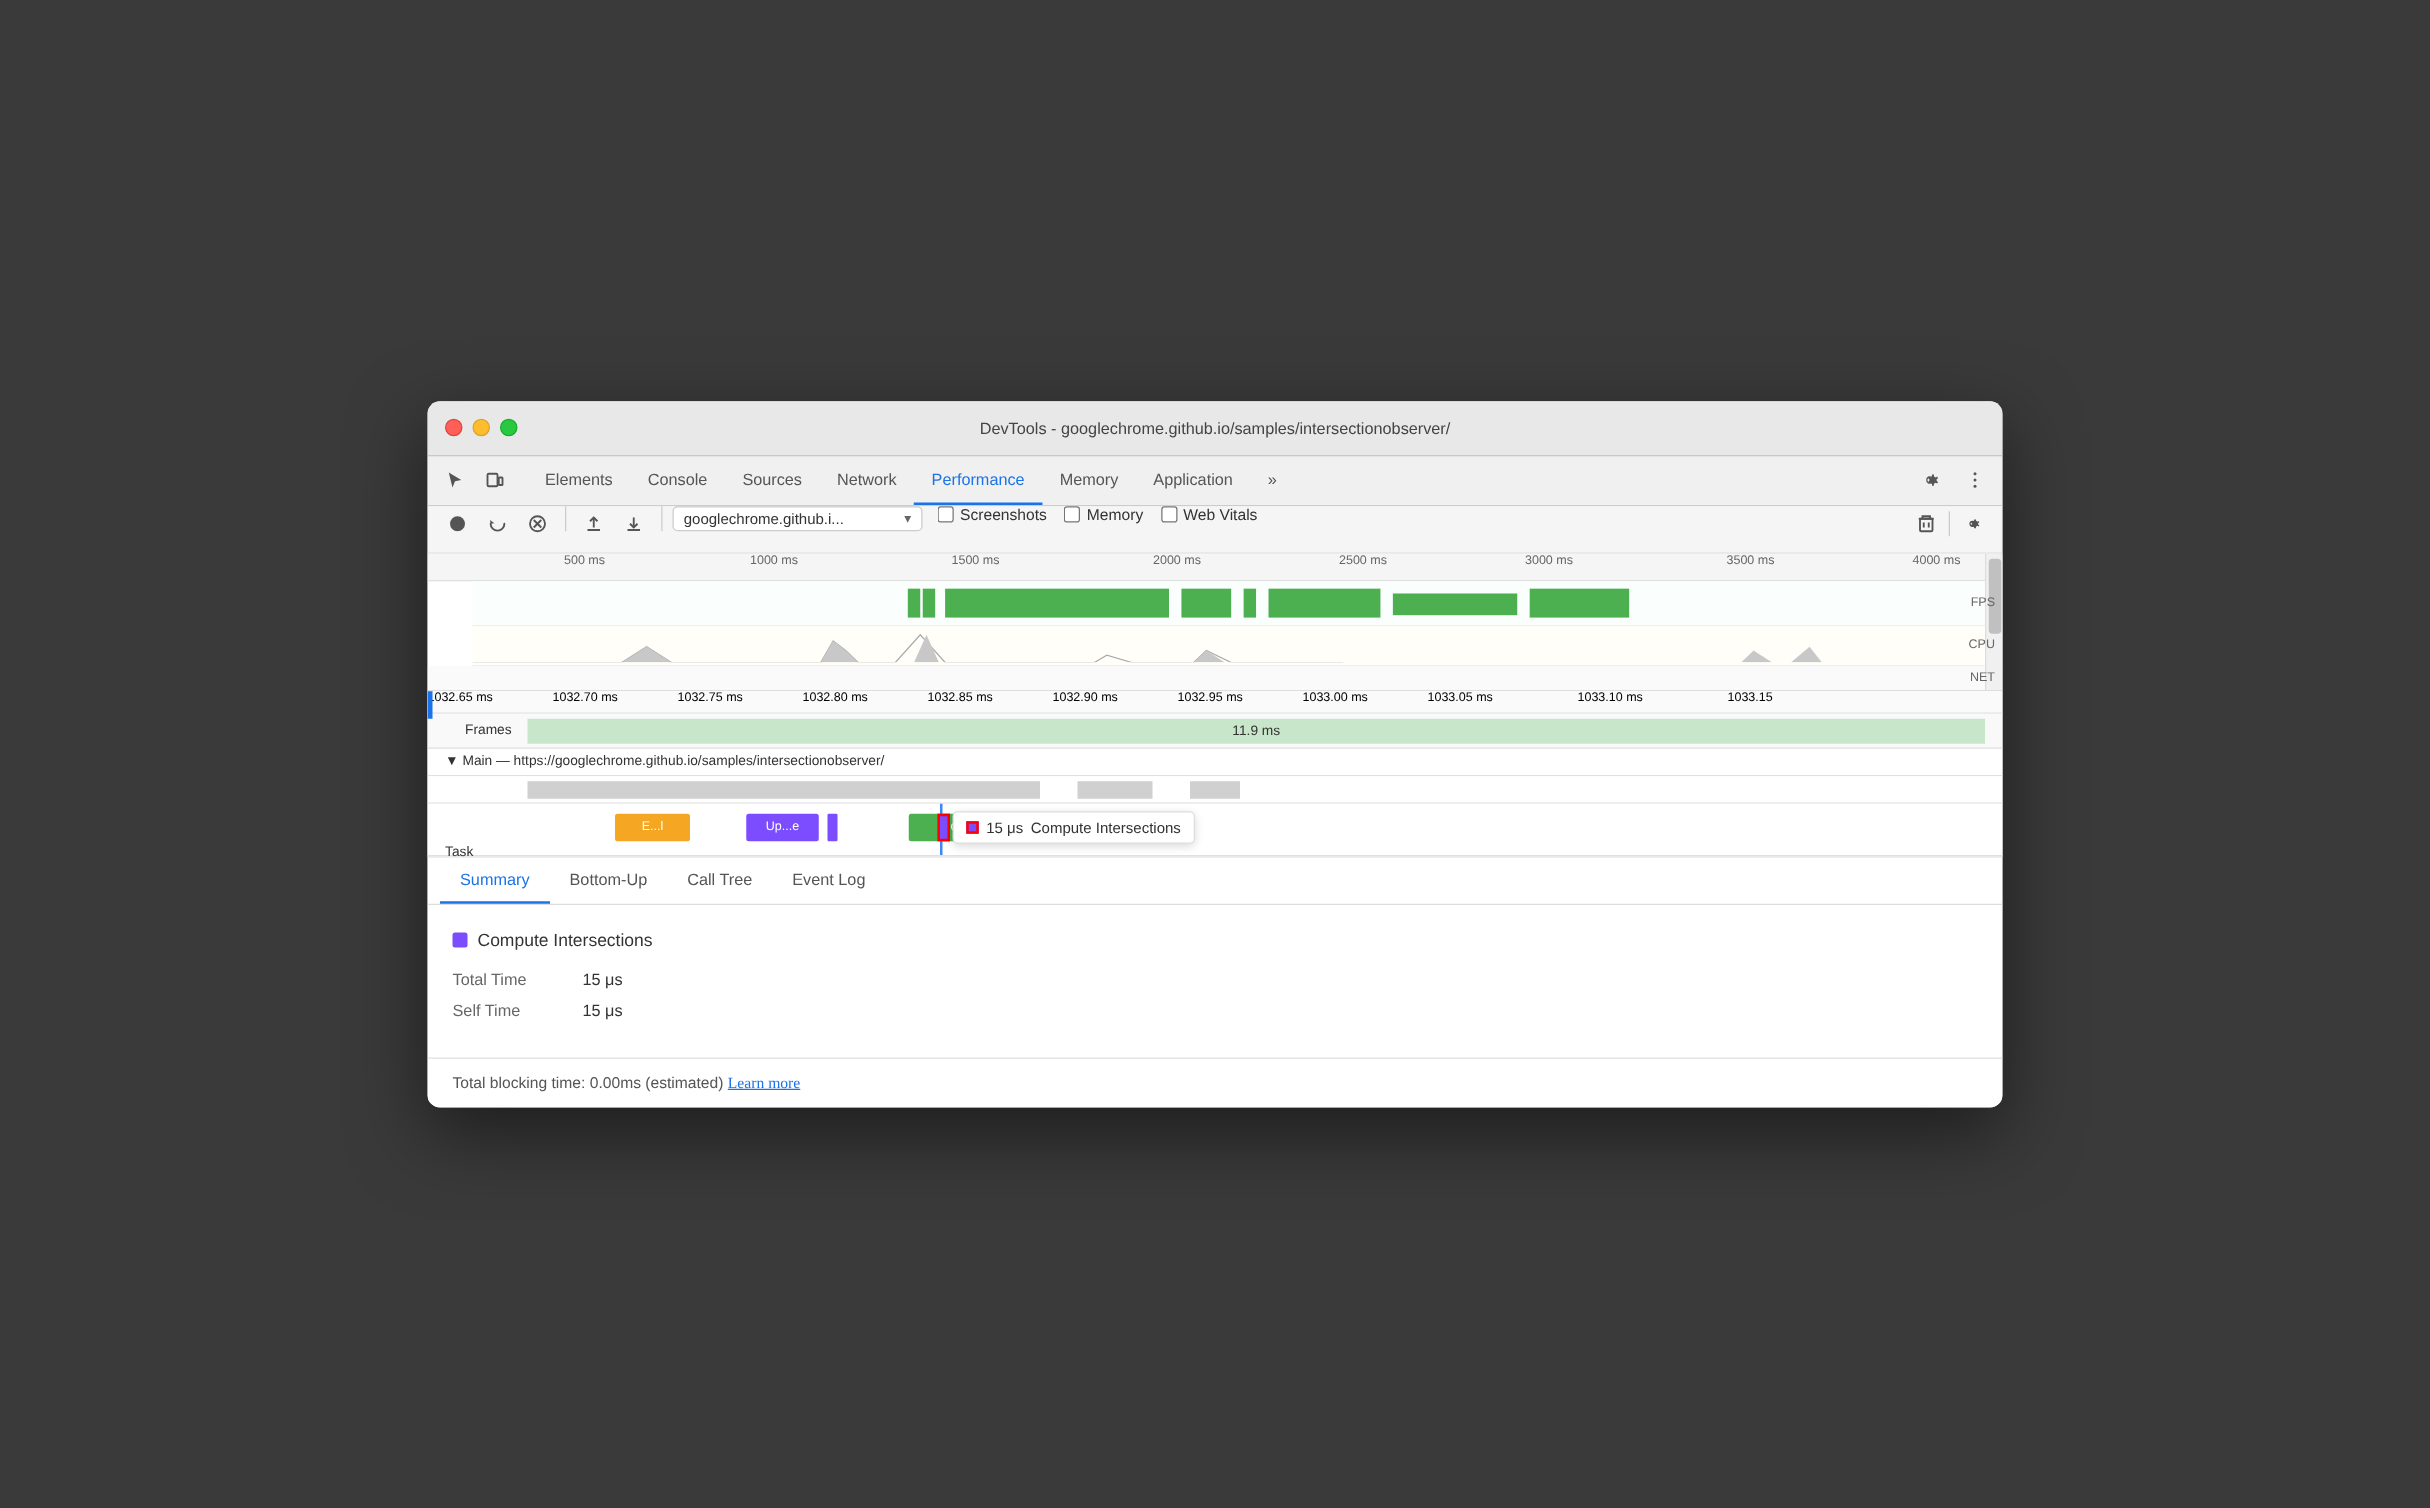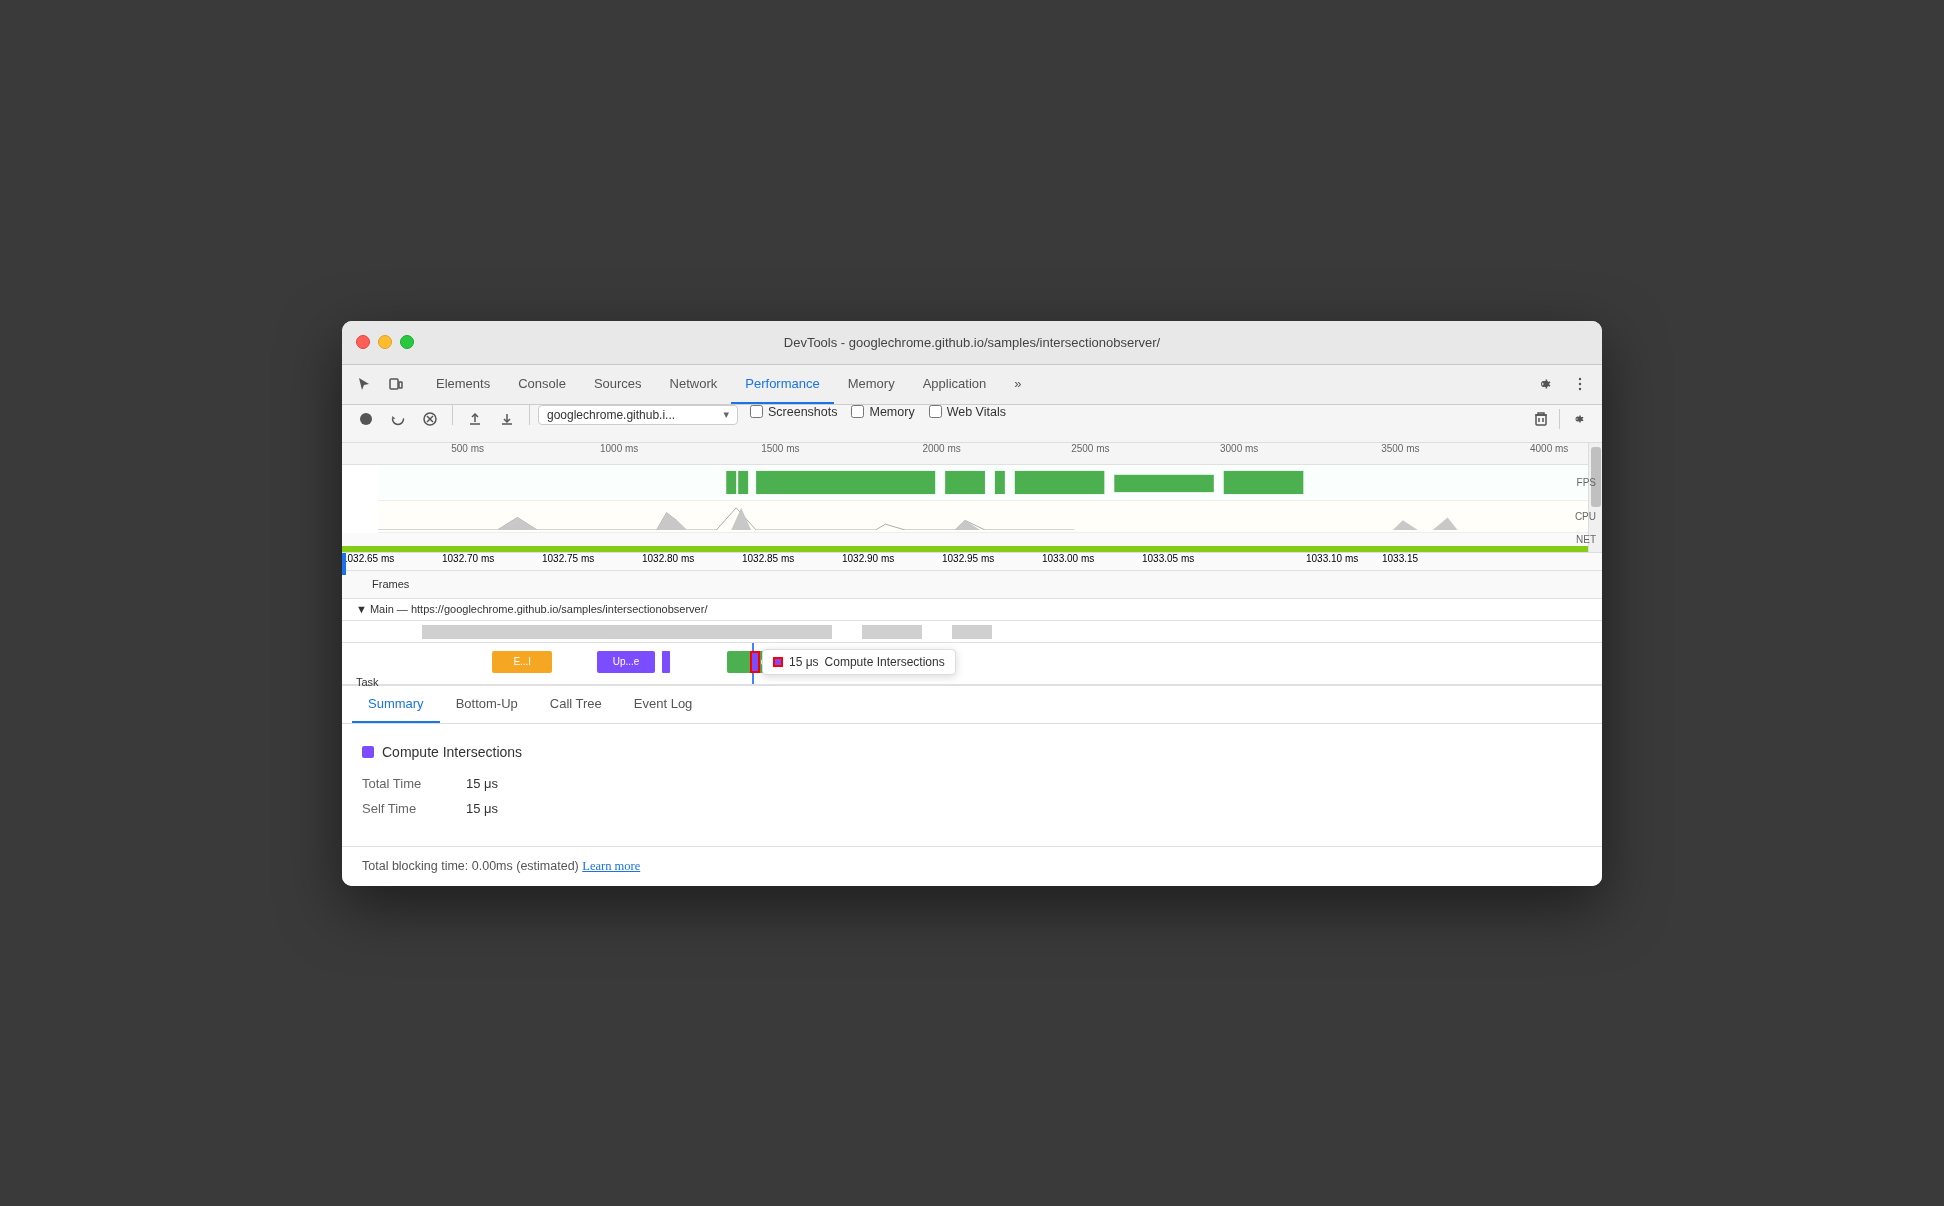--- a/index.html
+++ b/index.html
@@ -464,47 +464,50 @@
           <polygon points="355,28 365,5 375,28" fill="#c8c8c8"></polygon>
           <polygon points="580,28 590,18 605,28" fill="#c8c8c8"></polygon>
 
           <polygon points="1020,28 1030,18 1045,28" fill="#c8c8c8"></polygon>
           <polygon points="1060,28 1075,15 1085,28" fill="#c8c8c8"></polygon>
         </svg>
       </div>
       <span class="perf-row-label">CPU</span>
     </div>
 
-    <div class="net-row" style="height:20px; border-bottom:7px solid #84cc16; position:relative; background:#fafafa;">
+    <div class="net-row" style="height:20px; border-bottom:1px solid #84cc16; position:relative; background:#fafafa;">
       <span class="perf-row-label" style="font-size:10px; color:#666;">NET</span>
     </div>
 
     <div style="position:absolute; right:0; top:0; bottom:0; width:14px; background:#f0f0f0; border-left:1px solid #ddd;">
       <div style="width:10px; height:60px; background:#c0c0c0; border-radius:3px; margin:4px auto;"></div>
     </div>
   </div>
 
   <div class="timeline-detail" style="position:relative; background:white; border-bottom:1px solid #e0e0e0;">
 
     <div style="height:18px; border-bottom:1px solid #e0e0e0; background:#fafafa; position:relative; overflow:hidden; font-size:10px;">
       <span style="position:absolute; left:0px;">1032.65 ms</span>
       <span style="position:absolute; left:100px;">1032.70 ms</span>
       <span style="position:absolute; left:200px;">1032.75 ms</span>
       <span style="position:absolute; left:300px;">1032.80 ms</span>
       <span style="position:absolute; left:400px;">1032.85 ms</span>
       <span style="position:absolute; left:500px;">1032.90 ms</span>
       <span style="position:absolute; left:600px;">1032.95 ms</span>
       <span style="position:absolute; left:700px;">1033.00 ms</span>
       <span style="position:absolute; left:800px;">1033.05 ms</span>
-      <span style="position:absolute; left:920px;margin-left:44px;">1033.10 ms</span>
+      <span style="position:absolute; left:920px;">1033.10 ms</span>
       <span style="position:absolute; left:1040px;">1033.15</span>
     </div>
 
     <div style="height:28px; border-bottom:1px solid #e0e0e0; position:relative; background:#f9f9f9; display:flex; align-items:center;padding-left:20px;">
       <span style="font-size:11px; color:#333; padding-left:10px; min-width:80px; z-index:2;">Frames</span>
+      <div style="position:absolute; left:80px; right:14px; top:4px; height:20px; background:#c8e6c9; display:flex; align-items:center; justify-content:center; font-size:11px; color:#333;">
+        <span>11.9 ms</span>
+      </div>
     </div>
 
     <div style="height:22px; border-bottom:1px solid #e0e0e0; display:flex; align-items:center; padding-left:8px; font-size:11px; color:#333; background:white;">
 
       <div style="position:absolute; left:0; width:4px; top:0; height:22px; background:#1a73e8;"></div>
       <span style="padding-left:6px;">▼ Main — https://googlechrome.github.io/samples/intersectionobserver/</span>
     </div>
 
     <div style="height:22px; border-bottom:1px solid #e0e0e0; position:relative; background:white;">
       <span style="position:absolute; left:14px; top:19px; font-size:11px; color:#333; z-index:2;margin-top:36px;">Task</span>

